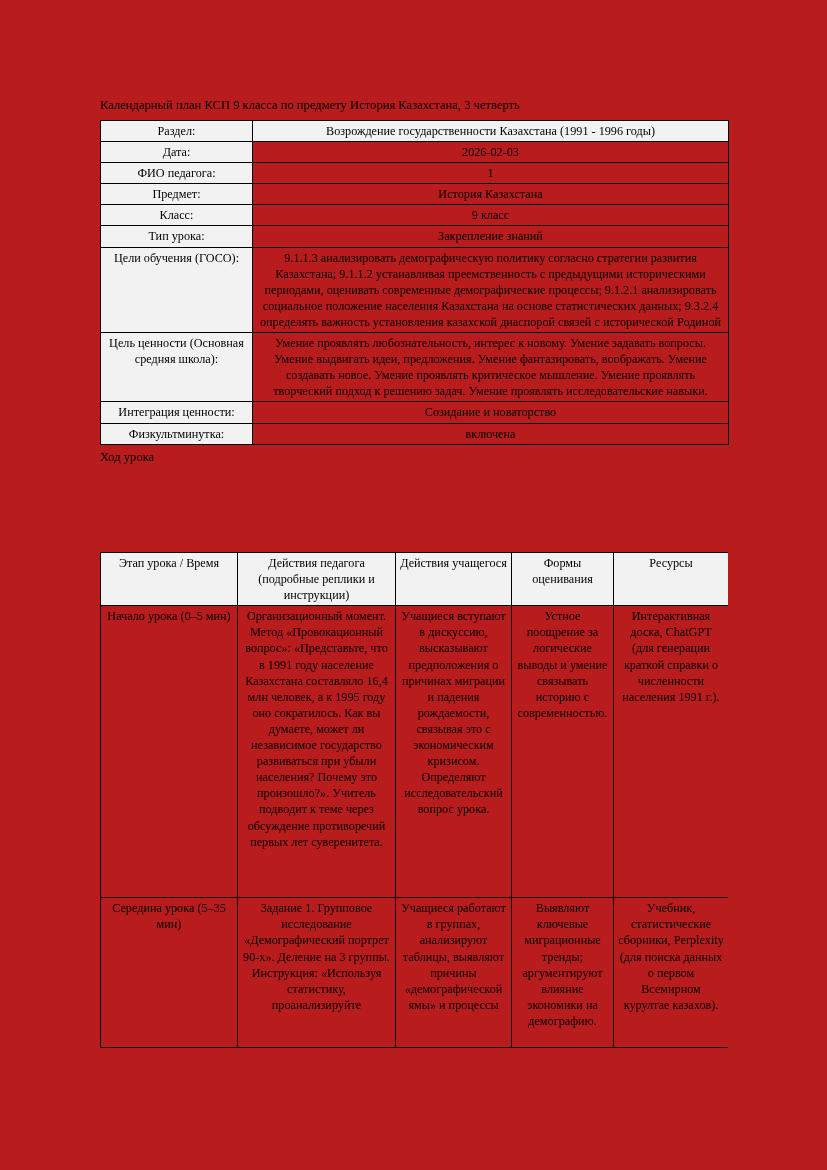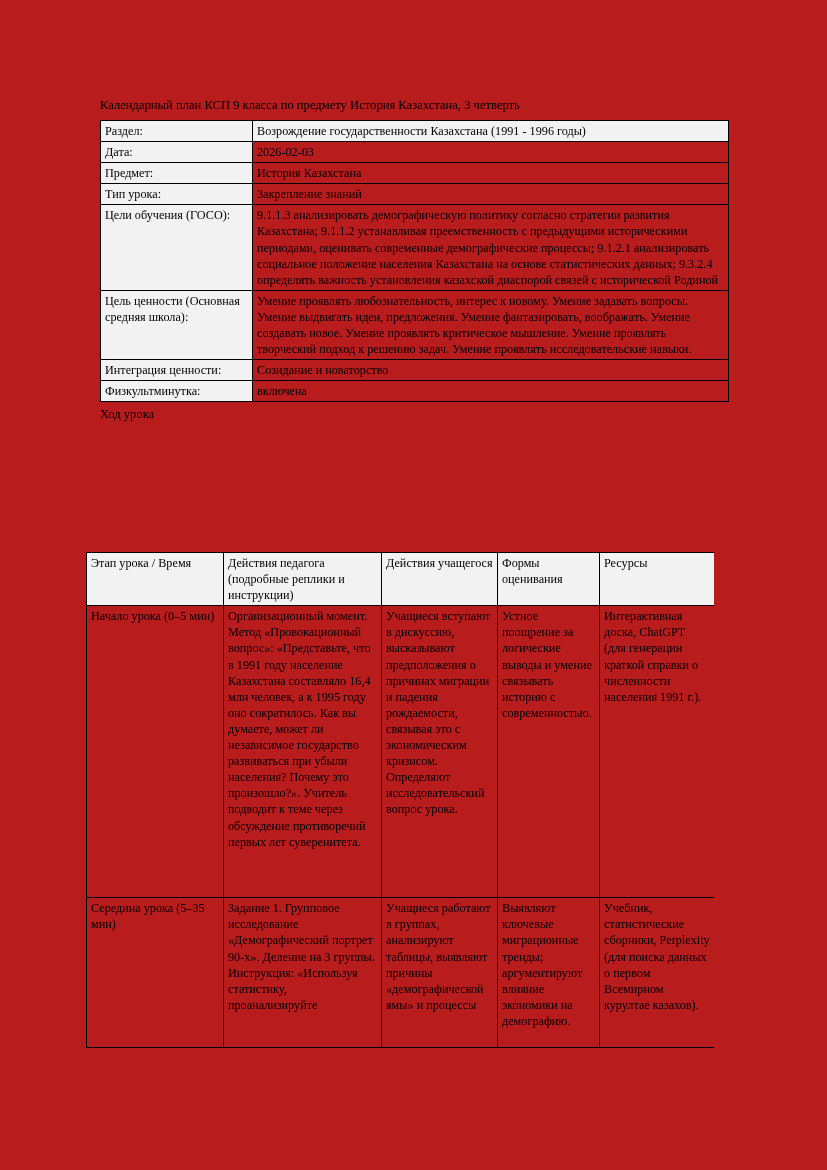--- a/index.html
+++ b/index.html
@@ -45,21 +45,21 @@
     border-collapse: collapse;
     width: 628px;
     table-layout: fixed;
     font-size: 12.2px;
   }
   table td, table th {
     border: 1px solid #000000;
     vertical-align: top;
     padding: 2px 4px 2px 4px;
     line-height: 16.1px;
-    text-align: left;
+    text-align: center;
     font-weight: normal;
     word-wrap: break-word;
     overflow-wrap: break-word;
     hyphens: none;
   }
   
   .info-table col.c-label { width: 152px; }
   .info-table col.c-value { width: 476px; }
   .info-table td.label {
     background: #f2f2f2;
@@ -73,21 +73,21 @@
   .flow-table col.c3 { width: 116px; }
   .flow-table col.c4 { width: 102px; }
   .flow-table col.c5 { width: 115px; }
   .flow-table thead td {
     background: #f2f2f2;
   }
   .flow-table .tall-a { height: 292px; }
   .flow-table .tall-b { height: 150px; }
   .clip-wrap {
     position: absolute;
-    left: 86px;
+    left: 100px;
     top: 552px;
     width: 628px;
     height: 510px;
     overflow: hidden;
   }
   .clip-wrap table { width: 628px; }
 </style>
 </head>
 <body>
 
@@ -105,22 +105,30 @@
       <tbody>
         <tr class="first-row">
           <td class="label">Раздел:</td>
           <td class="value">Возрождение государственности Казахстана (1991 - 1996 годы)</td>
         </tr>
         <tr>
           <td class="label">Дата:</td>
           <td class="value">2026-02-03</td>
         </tr>
         <tr>
+          <td class="label">ФИО педагога:</td>
+          <td class="value">1</td>
+        </tr>
+        <tr>
           <td class="label">Предмет:</td>
           <td class="value">История Казахстана</td>
+        </tr>
+        <tr>
+          <td class="label">Класс:</td>
+          <td class="value">9 класс</td>
         </tr>
         <tr>
           <td class="label">Тип урока:</td>
           <td class="value">Закрепление знаний</td>
         </tr>
         <tr>
           <td class="label">Цели обучения (ГОСО):</td>
           <td class="value">9.1.1.3 анализировать демографическую политику согласно стратегии развития Казахстана; 9.1.1.2 устанавливая преемственность с предыдущими историческими периодами, оценивать современные демографические процессы; 9.1.2.1 анализировать социальное положение населения Казахстана на основе статистических данных; 9.3.2.4 определять важность установления казахской диаспорой связей с исторической Родиной</td>
         </tr>
         <tr>

